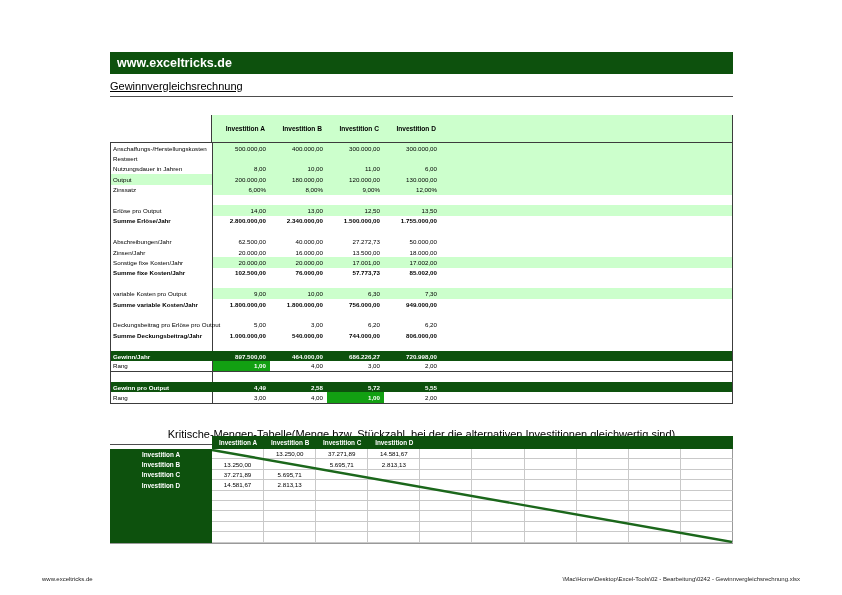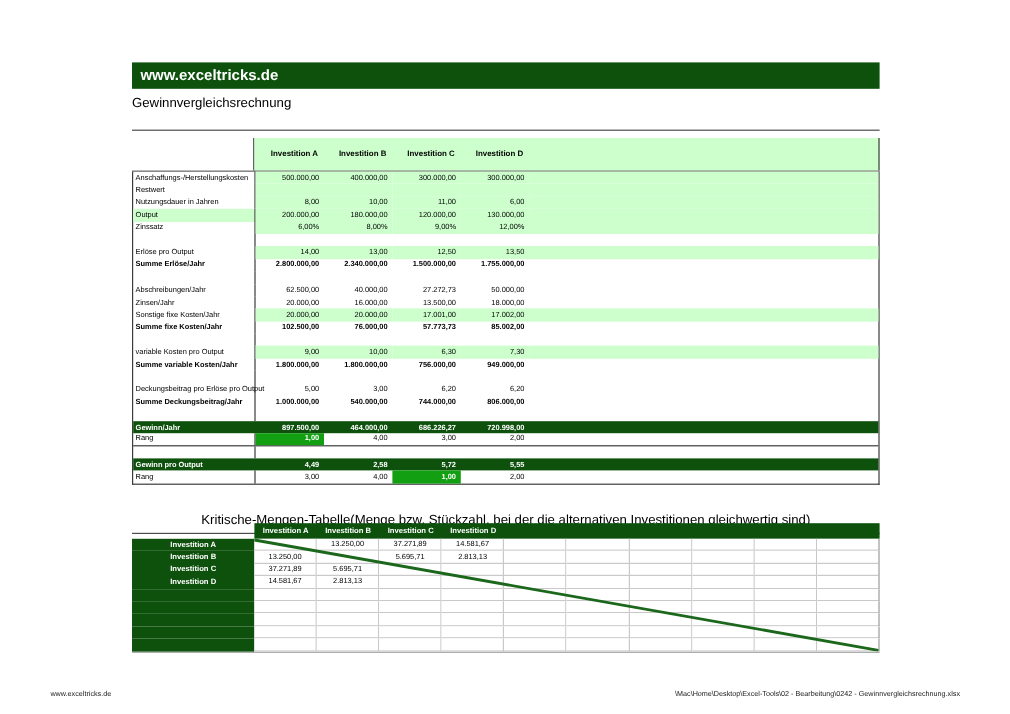--- a/index.html
+++ b/index.html
@@ -1,21 +1,21 @@
 <!DOCTYPE html>
 <html style="--dg: #0d510d; --lg: #ccffcc; --hl: #12a012; --diag: #1b671b;"><head>
 <meta charset="utf-8">
 <style>
   *{margin:0;padding:0;box-sizing:border-box;}
   html,body{background:#fff;}
   body{width:842px;height:595px;position:relative;font-family:"Liberation Sans",sans-serif;color:#000;overflow:hidden;}
   .abs{position:absolute;}
   .brandbar{left:110px;top:52px;width:623px;height:22px;background:var(--dg);color:#fff;
             font-weight:bold;font-size:12.5px;line-height:22px;padding-left:7px;}
-  .h-title{left:110px;top:80px;width:623px;font-size:11px;padding-bottom:16px;border-bottom:1.5px solid #4d4d4d;}
+  .h-title{left:110px;top:80px;width:623px;font-size:11px;padding-bottom:4px;border-bottom:1.5px solid #4d4d4d;text-decoration:underline;}
   .h-title2{left:110px;top:428px;width:623px;font-size:11px;padding-bottom:4px;border-bottom:1.5px solid #4d4d4d;white-space:nowrap;text-align:center;}
 
   
   .mtable{left:110px;top:115px;width:623px;font-size:6.2px;}
   .mt-head{display:flex;height:28px;border-bottom:1px solid #3c3c3c;}
   .mt-head .spacer{width:102px;background:#fff;border-right:1px solid #3c3c3c;}
   .mt-head .harea{flex:1;background:var(--lg);display:flex;align-items:center;border-right:1px solid #3c3c3c;}
   .hcell{width:57px;text-align:right;font-weight:bold;font-size:6.6px;padding-right:4px;}
   .mt-body{border-left:1px solid #3c3c3c;border-right:1px solid #3c3c3c;border-bottom:1px solid #3c3c3c;}
   .mrow{display:flex;height:10.4px;}

